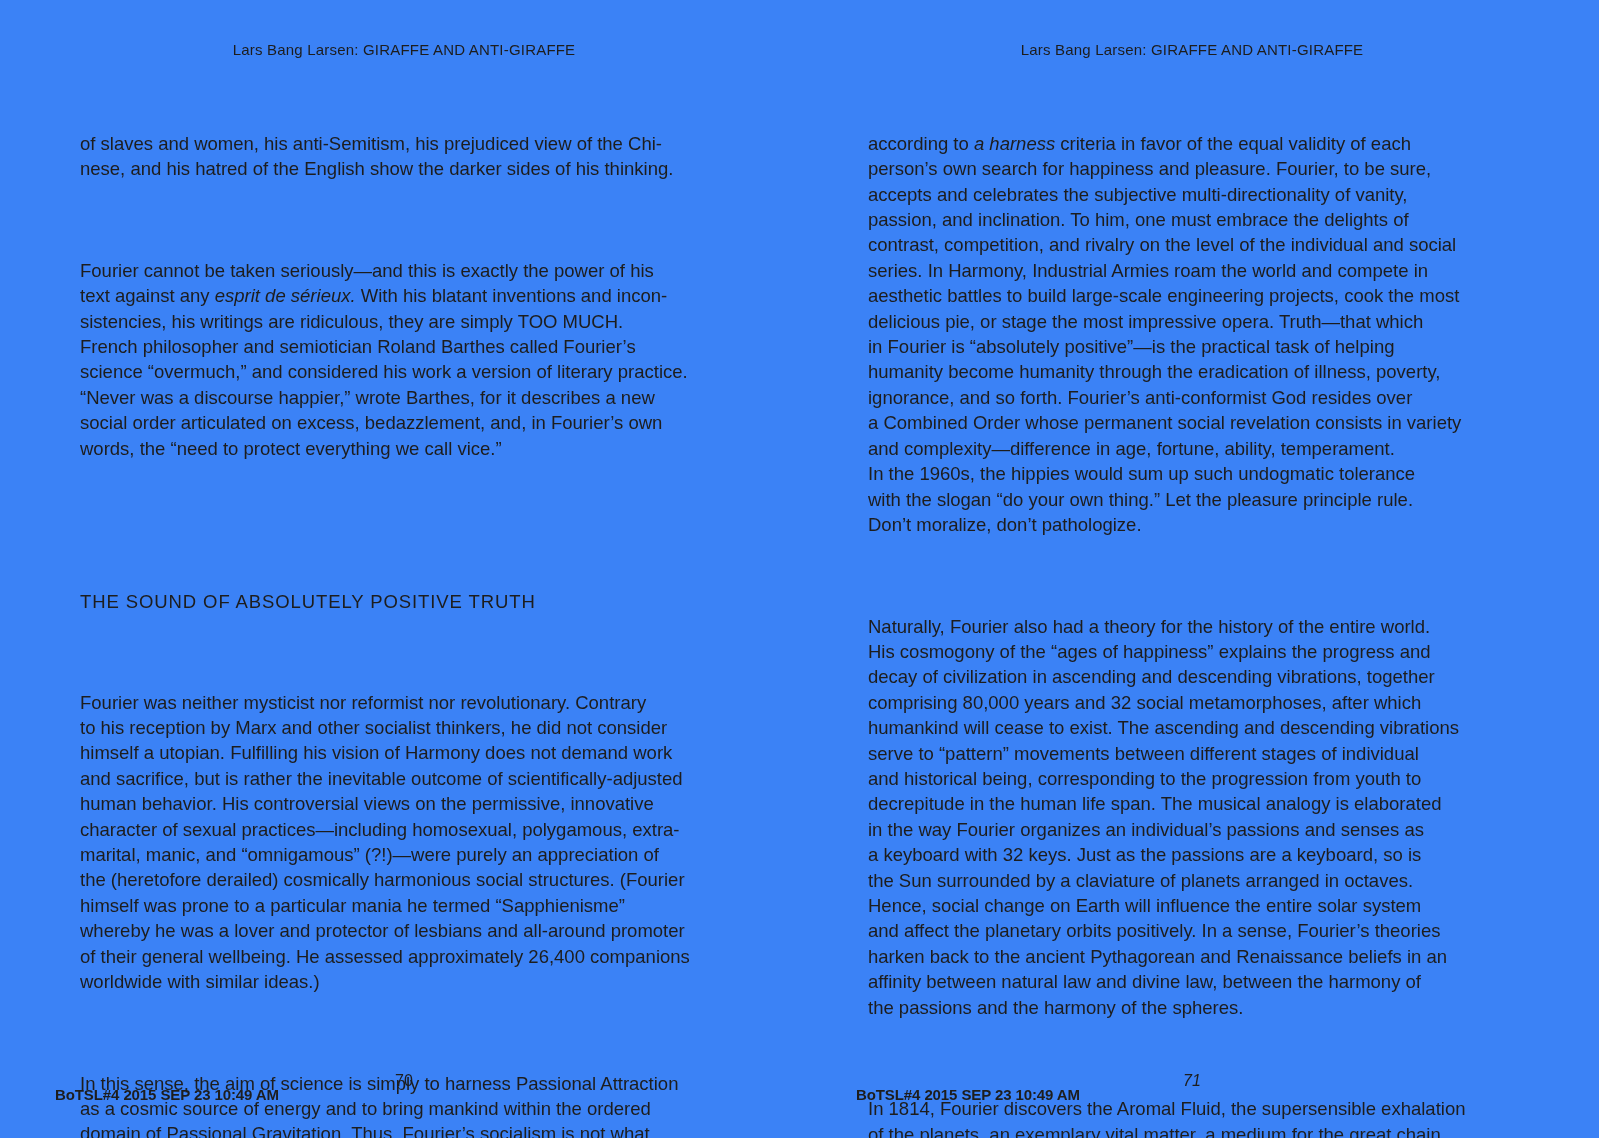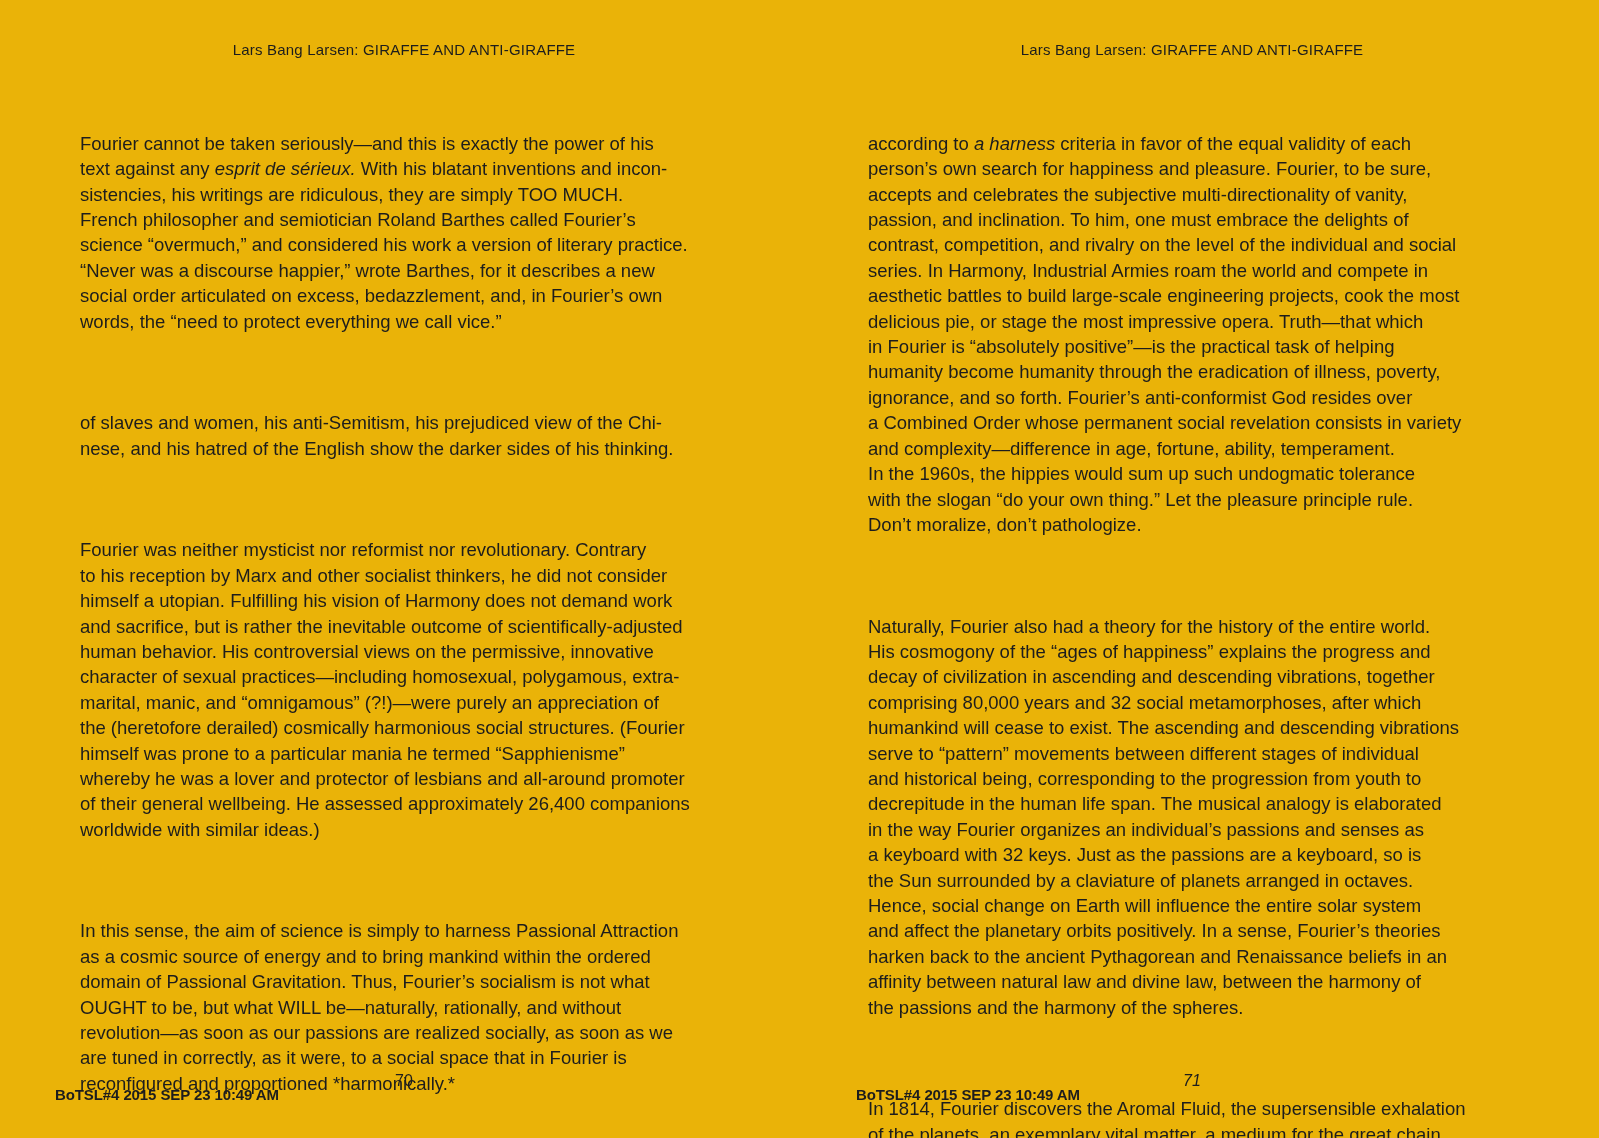--- a/index.html
+++ b/index.html
@@ -4,21 +4,21 @@
 <style>
   html, body { margin: 0; padding: 0; }
   body {
     width: 1599px; height: 1138px;
     background: #ffffff;
     position: relative;
     font-family: "Liberation Sans", sans-serif;
     color: #1d1d1d;
     -webkit-font-smoothing: antialiased;
   }
-  .spread { position: absolute; inset: 0; background: #eab308; }
+  .spread { position: absolute; inset: 0; background: #3b82f6; }
   .page { position: absolute; top: 0; width: 799px; height: 1138px; }
   .page.left  { left: 0; }
   .page.right { left: 800px; }
 
   .running-header {
     position: absolute; top: 41px;
     width: 648px; text-align: center;
     font-size: 15px; letter-spacing: 0.2px;
     white-space: pre; font-weight: 300;
   }
@@ -65,30 +65,31 @@
   .page.right .imprint { left: 56px; }
 </style>
 </head>
 <body>
 
 <div class="spread">
 
   <div class="page left">
     <div class="running-header">Lars Bang Larsen: GIRAFFE AND ANTI-GIRAFFE</div>
     <div class="content">
+      <p>of slaves and women, his anti-Semitism, his prejudiced view of the Chi-
+nese, and his hatred of the English show the darker sides of his thinking.</p>
       <p>Fourier cannot be taken seriously—and this is exactly the power of his
 text against any <em>esprit de sérieux.</em> With his blatant inventions and incon-
 sistencies, his writings are ridiculous, they are simply TOO MUCH.
 French philosopher and semiotician Roland Barthes called Fourier’s
 science “overmuch,” and considered his work a version of literary practice.
 “Never was a discourse happier,” wrote Barthes, for it describes a new
 social order articulated on excess, bedazzlement, and, in Fourier’s own
 words, the “need to protect everything we call vice.”</p>
-      <p>of slaves and women, his anti-Semitism, his prejudiced view of the Chi-
-nese, and his hatred of the English show the darker sides of his thinking.</p>
+      <h2>THE SOUND OF ABSOLUTELY POSITIVE TRUTH</h2>
       <p>Fourier was neither mysticist nor reformist nor revolutionary. Contrary
 to his reception by Marx and other socialist thinkers, he did not consider
 himself a utopian. Fulfilling his vision of Harmony does not demand work
 and sacrifice, but is rather the inevitable outcome of scientifically-adjusted
 human behavior. His controversial views on the permissive, innovative
 character of sexual practices—including homosexual, polygamous, extra-
 marital, manic, and “omnigamous” (?!)—were purely an appreciation of
 the (heretofore derailed) cosmically harmonious social structures. (Fourier
 himself was prone to a particular mania he termed “Sapphienisme”
 whereby he was a lover and protector of lesbians and all-around promoter

